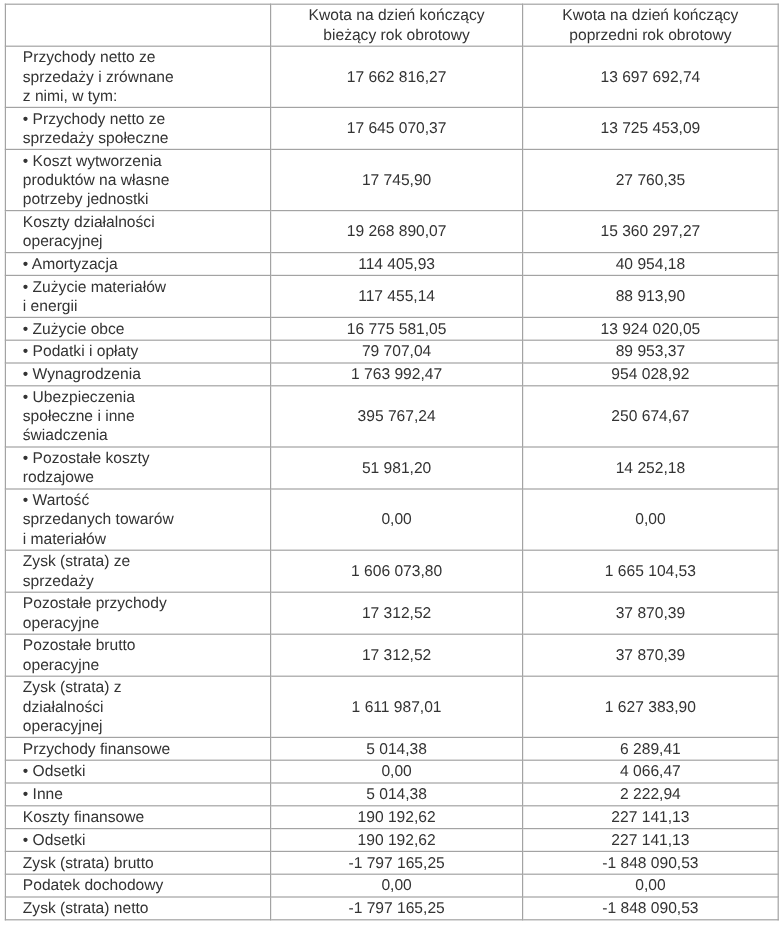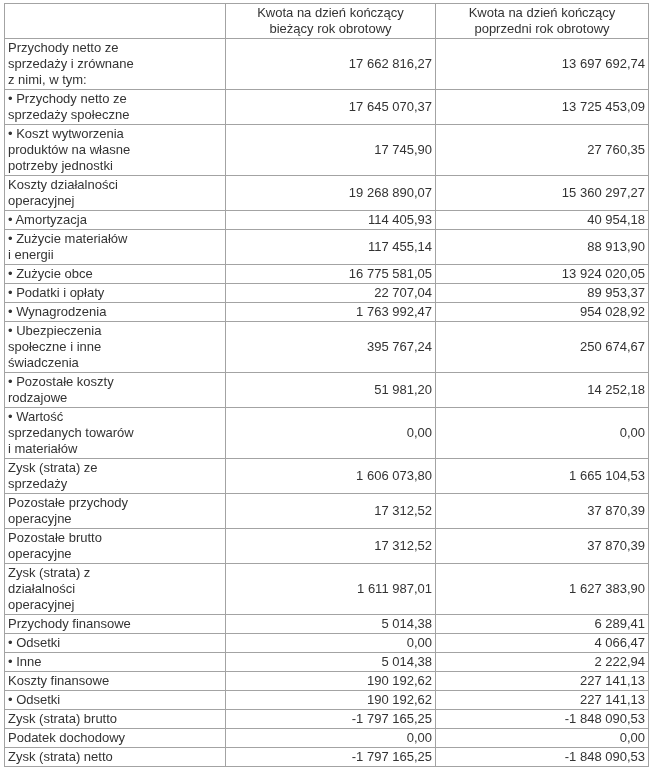--- a/index.html
+++ b/index.html
@@ -32,24 +32,24 @@
     padding: 1px 3px;
     white-space: pre-line;
     overflow: hidden;
   }
   .fin th {
     text-align: center;
     margin-top: 28px;
   }
   .fin td.label {
     text-align: left;
-    padding-left: 3px;
+    padding-left: 14px;
   }
   .fin td.val {
-    text-align: right;
+    text-align: center;
   }
 </style>
 </head>
 <body>
 
 <table class="fin">
   <colgroup>
     <col class="c1">
     <col class="c2">
     <col class="c3">
@@ -108,21 +108,21 @@
   </tr>
 
   <tr>
     <td class="label">• Zużycie obce</td>
     <td class="val">16 775 581,05</td>
     <td class="val">13 924 020,05</td>
   </tr>
 
   <tr>
     <td class="label">• Podatki i opłaty</td>
-    <td class="val">22 707,04</td>
+    <td class="val">79 707,04</td>
     <td class="val">89 953,37</td>
   </tr>
 
   <tr>
     <td class="label">• Wynagrodzenia</td>
     <td class="val">1 763 992,47</td>
     <td class="val">954 028,92</td>
   </tr>
 
   <tr>

